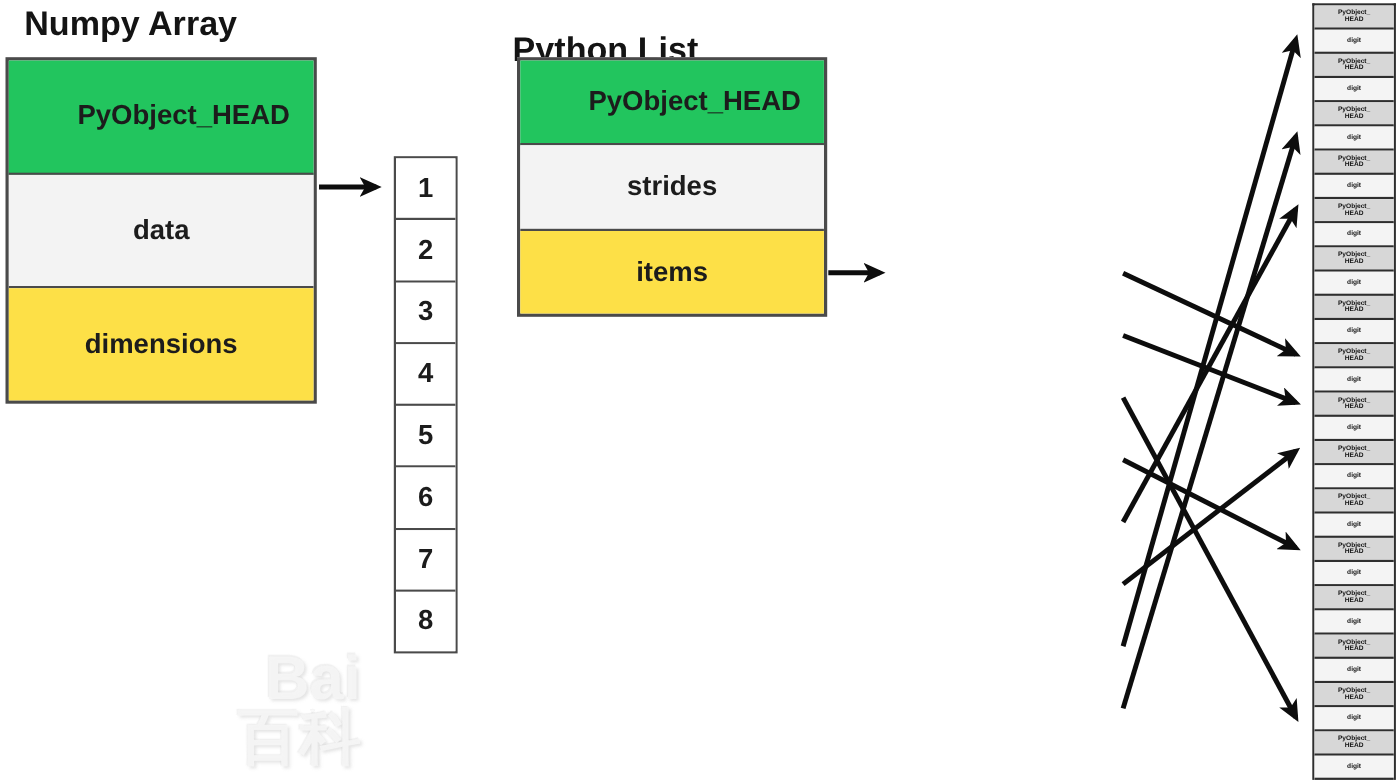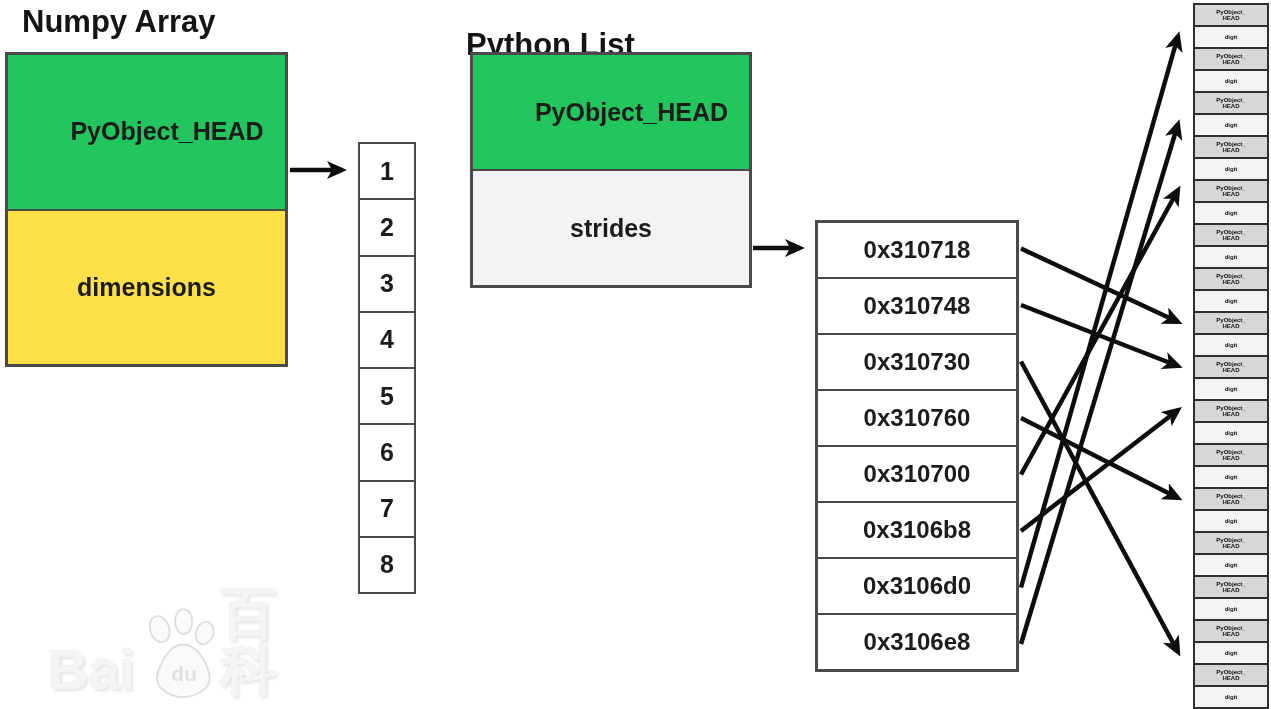--- a/index.html
+++ b/index.html
@@ -88,20 +88,21 @@
   }
 
   
   #arrow-layer{position:absolute;left:0;top:0;width:1271px;height:709px;pointer-events:none;}
 
   
   #watermark{
     position:absolute;left:48px;top:588px;width:280px;height:110px;
     display:flex;align-items:flex-end;
     opacity:0.9;
+    flex-direction:column;
   }
   .wm-text{
     font-size:56px;font-weight:bold;color:rgba(244,244,244,0.95);
     text-shadow:2px 2px 3px rgba(200,200,200,0.55), -1px -1px 1px rgba(210,210,210,0.35);
     line-height:1;
   }
   .wm-cn{font-size:56px;}
   #wm-paw{margin:0 -6px -8px -4px;}
   .paw-shape{fill:rgba(248,248,248,0.92);stroke:rgba(205,205,205,0.7);stroke-width:2;}
   .wm-du{
@@ -112,49 +113,41 @@
 <body>
 
 <div class="canvas">
 
   <div id="numpy-title" class="diagram-title">Numpy Array</div>
 
   <div id="python-title" class="diagram-title">Python List</div>
 
   <div id="numpy-box" class="struct-box">
       <div class="mem-row head">PyObject_HEAD</div>
+      <div class="mem-row light">data</div>
       <div class="mem-row white">dimensions</div>
     </div>
 
   <div id="value-array">
       <div class="cell">1</div>
       <div class="cell">2</div>
       <div class="cell">3</div>
       <div class="cell">4</div>
       <div class="cell">5</div>
       <div class="cell">6</div>
       <div class="cell">7</div>
       <div class="cell">8</div>
     </div>
 
   <div id="python-box" class="struct-box">
       <div class="mem-row head">PyObject_HEAD</div>
       <div class="mem-row light">strides</div>
-    </div>
-
-  <div id="pointer-box">
-      <div class="addr">0x310718</div>
-      <div class="addr">0x310748</div>
-      <div class="addr">0x310730</div>
-      <div class="addr">0x310760</div>
-      <div class="addr">0x310700</div>
-      <div class="addr">0x3106b8</div>
-      <div class="addr">0x3106d0</div>
-      <div class="addr">0x3106e8</div>
-    </div>
+      <div class="mem-row white">items</div>
+    </div>
+
 
   <div id="object-column">
       <div class="obj-cell obj-head">
         <span>PyObject_</span>
         <span>HEAD</span>
       </div>
       <div class="obj-cell obj-val">
         <span>digit</span>
       </div>
       <div class="obj-cell obj-head">

